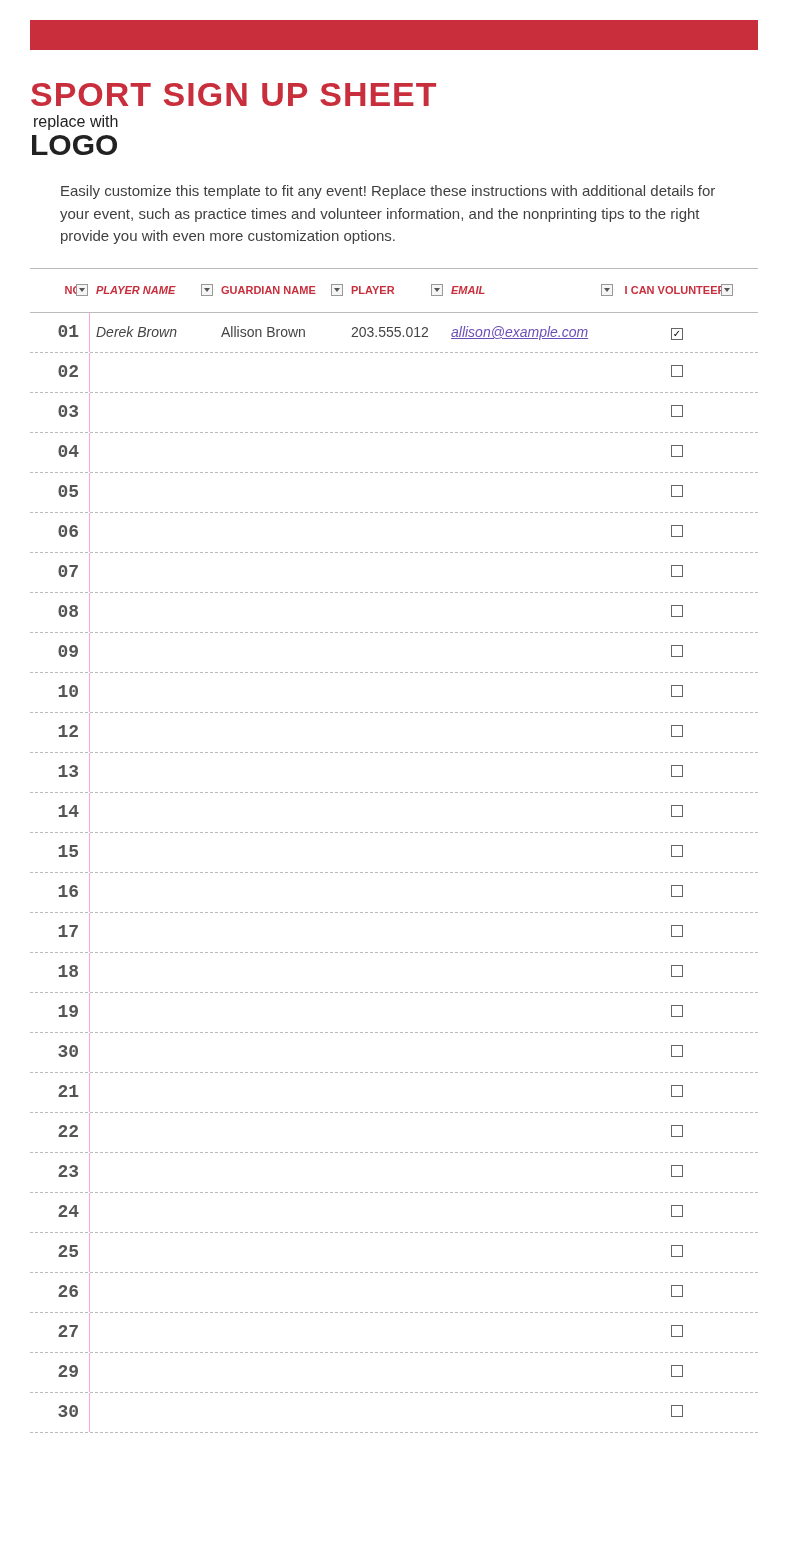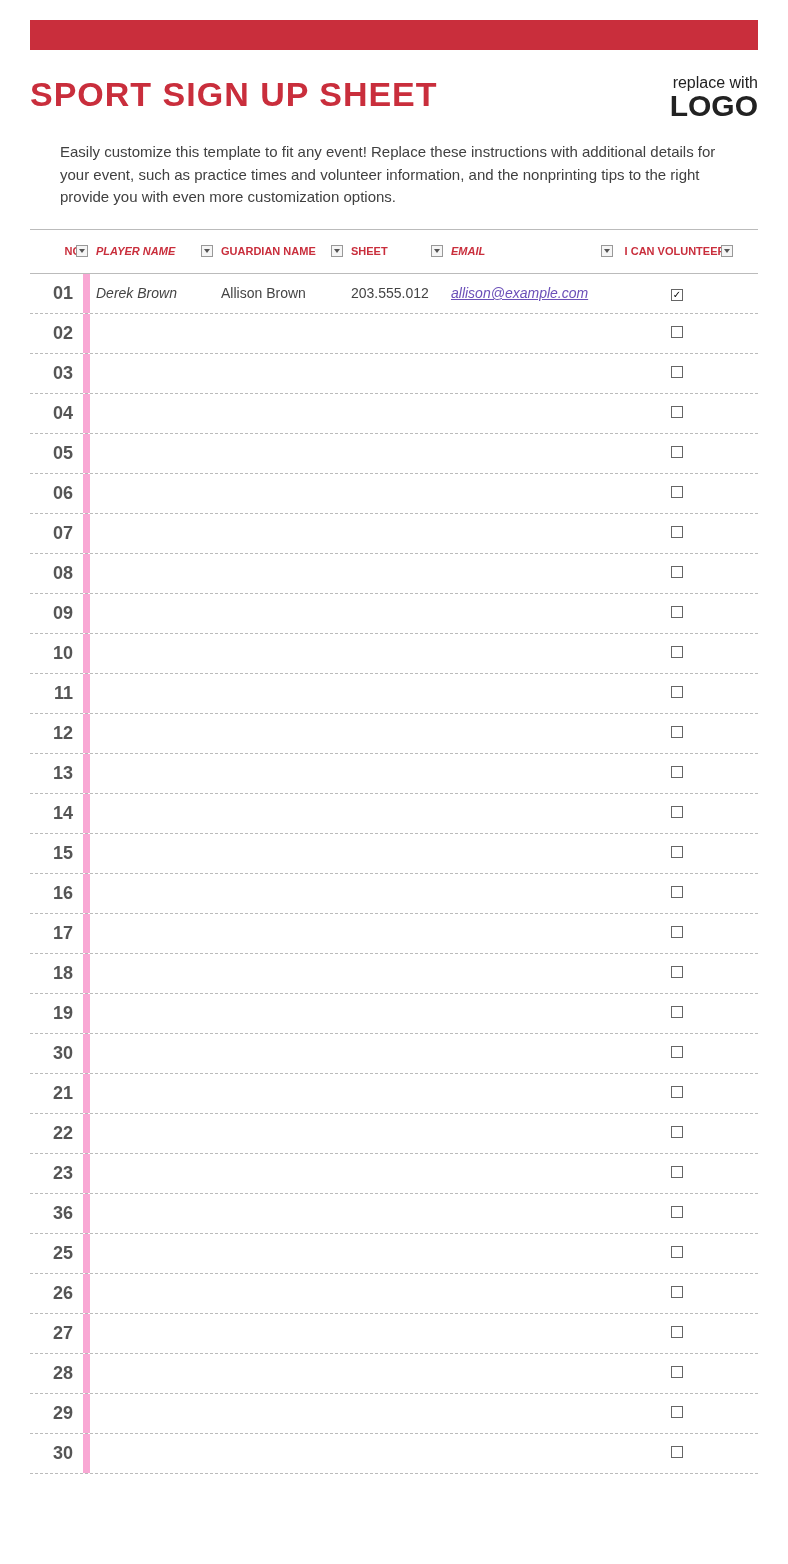--- a/index.html
+++ b/index.html
@@ -12,20 +12,21 @@
   .top-bar {
     height: 30px;
     background: #c92e3c;
     margin: 20px 30px 0 30px;
   }
   .header-row {
     display: flex;
     justify-content: space-between;
     align-items: flex-start;
     padding: 25px 30px 10px 30px;
+    flex-direction: column;
   }
   .title {
     font-size: 34px;
     font-weight: bold;
     color: #c92e3c;
     letter-spacing: 1px;
   }
   .logo-placeholder {
     text-align: right;
     color: #222;
@@ -80,21 +81,21 @@
   }
   .filter svg { width: 6px; height: 4px; }
   .row {
     display: flex;
     align-items: center;
     height: 40px;
     border-bottom: 1px dashed #bbb;
     font-size: 14px;
     color: #444;
   }
-  .no-sep { width: 60px; border-right: 7px solid #f9a8d4; height: 100%; display:flex; align-items:center; justify-content:flex-end; padding-right:10px;}
+  .no-sep { width: 60px; border-right: 1px solid #f9a8d4; height: 100%; display:flex; align-items:center; justify-content:flex-end; padding-right:10px;font-family:Liberation Mono, monospace;}
   .row .no-sep { font-size: 18px; font-weight: bold; color:#555;}
   .row .col-email a, .row .col-email span.link { color: #6b4fb8; text-decoration: underline; }
   .chk {
     width: 12px; height: 12px;
     border: 1px solid #666;
     display: inline-flex;
     align-items: center;
     justify-content: center;
     font-size: 9px;
     line-height: 1;
@@ -138,21 +139,21 @@
     </div>
     <div class="cell col-guardian">
       <span>GUARDIAN NAME</span>
       <span class="filter">
           <svg viewBox="0 0 6 4">
             <path d="M0 0 L6 0 L3 4 Z" fill="#555"></path>
           </svg>
         </span>
     </div>
     <div class="cell col-phone">
-      <span>SHEET</span>
+      <span>PLAYER</span>
       <span class="filter">
           <svg viewBox="0 0 6 4">
             <path d="M0 0 L6 0 L3 4 Z" fill="#555"></path>
           </svg>
         </span>
     </div>
     <div class="cell col-email">
       <span>EMAIL</span>
       <span class="filter">
           <svg viewBox="0 0 6 4">
@@ -244,28 +245,20 @@
       </div>
       <div class="row">
         <div class="no-sep">10</div>
         <div class="cell col-name"></div>
         <div class="cell col-guardian"></div>
         <div class="cell col-phone"></div>
         <div class="cell col-email"></div>
         <div class="cell col-vol"><span class="chk"></span></div>
       </div>
       <div class="row">
-        <div class="no-sep">11</div>
-        <div class="cell col-name"></div>
-        <div class="cell col-guardian"></div>
-        <div class="cell col-phone"></div>
-        <div class="cell col-email"></div>
-        <div class="cell col-vol"><span class="chk"></span></div>
-      </div>
-      <div class="row">
         <div class="no-sep">12</div>
         <div class="cell col-name"></div>
         <div class="cell col-guardian"></div>
         <div class="cell col-phone"></div>
         <div class="cell col-email"></div>
         <div class="cell col-vol"><span class="chk"></span></div>
       </div>
       <div class="row">
         <div class="no-sep">13</div>
         <div class="cell col-name"></div>
@@ -348,21 +341,21 @@
       </div>
       <div class="row">
         <div class="no-sep">23</div>
         <div class="cell col-name"></div>
         <div class="cell col-guardian"></div>
         <div class="cell col-phone"></div>
         <div class="cell col-email"></div>
         <div class="cell col-vol"><span class="chk"></span></div>
       </div>
       <div class="row">
-        <div class="no-sep">36</div>
+        <div class="no-sep">24</div>
         <div class="cell col-name"></div>
         <div class="cell col-guardian"></div>
         <div class="cell col-phone"></div>
         <div class="cell col-email"></div>
         <div class="cell col-vol"><span class="chk"></span></div>
       </div>
       <div class="row">
         <div class="no-sep">25</div>
         <div class="cell col-name"></div>
         <div class="cell col-guardian"></div>
@@ -373,28 +366,20 @@
       <div class="row">
         <div class="no-sep">26</div>
         <div class="cell col-name"></div>
         <div class="cell col-guardian"></div>
         <div class="cell col-phone"></div>
         <div class="cell col-email"></div>
         <div class="cell col-vol"><span class="chk"></span></div>
       </div>
       <div class="row">
         <div class="no-sep">27</div>
-        <div class="cell col-name"></div>
-        <div class="cell col-guardian"></div>
-        <div class="cell col-phone"></div>
-        <div class="cell col-email"></div>
-        <div class="cell col-vol"><span class="chk"></span></div>
-      </div>
-      <div class="row">
-        <div class="no-sep">28</div>
         <div class="cell col-name"></div>
         <div class="cell col-guardian"></div>
         <div class="cell col-phone"></div>
         <div class="cell col-email"></div>
         <div class="cell col-vol"><span class="chk"></span></div>
       </div>
       <div class="row">
         <div class="no-sep">29</div>
         <div class="cell col-name"></div>
         <div class="cell col-guardian"></div>

